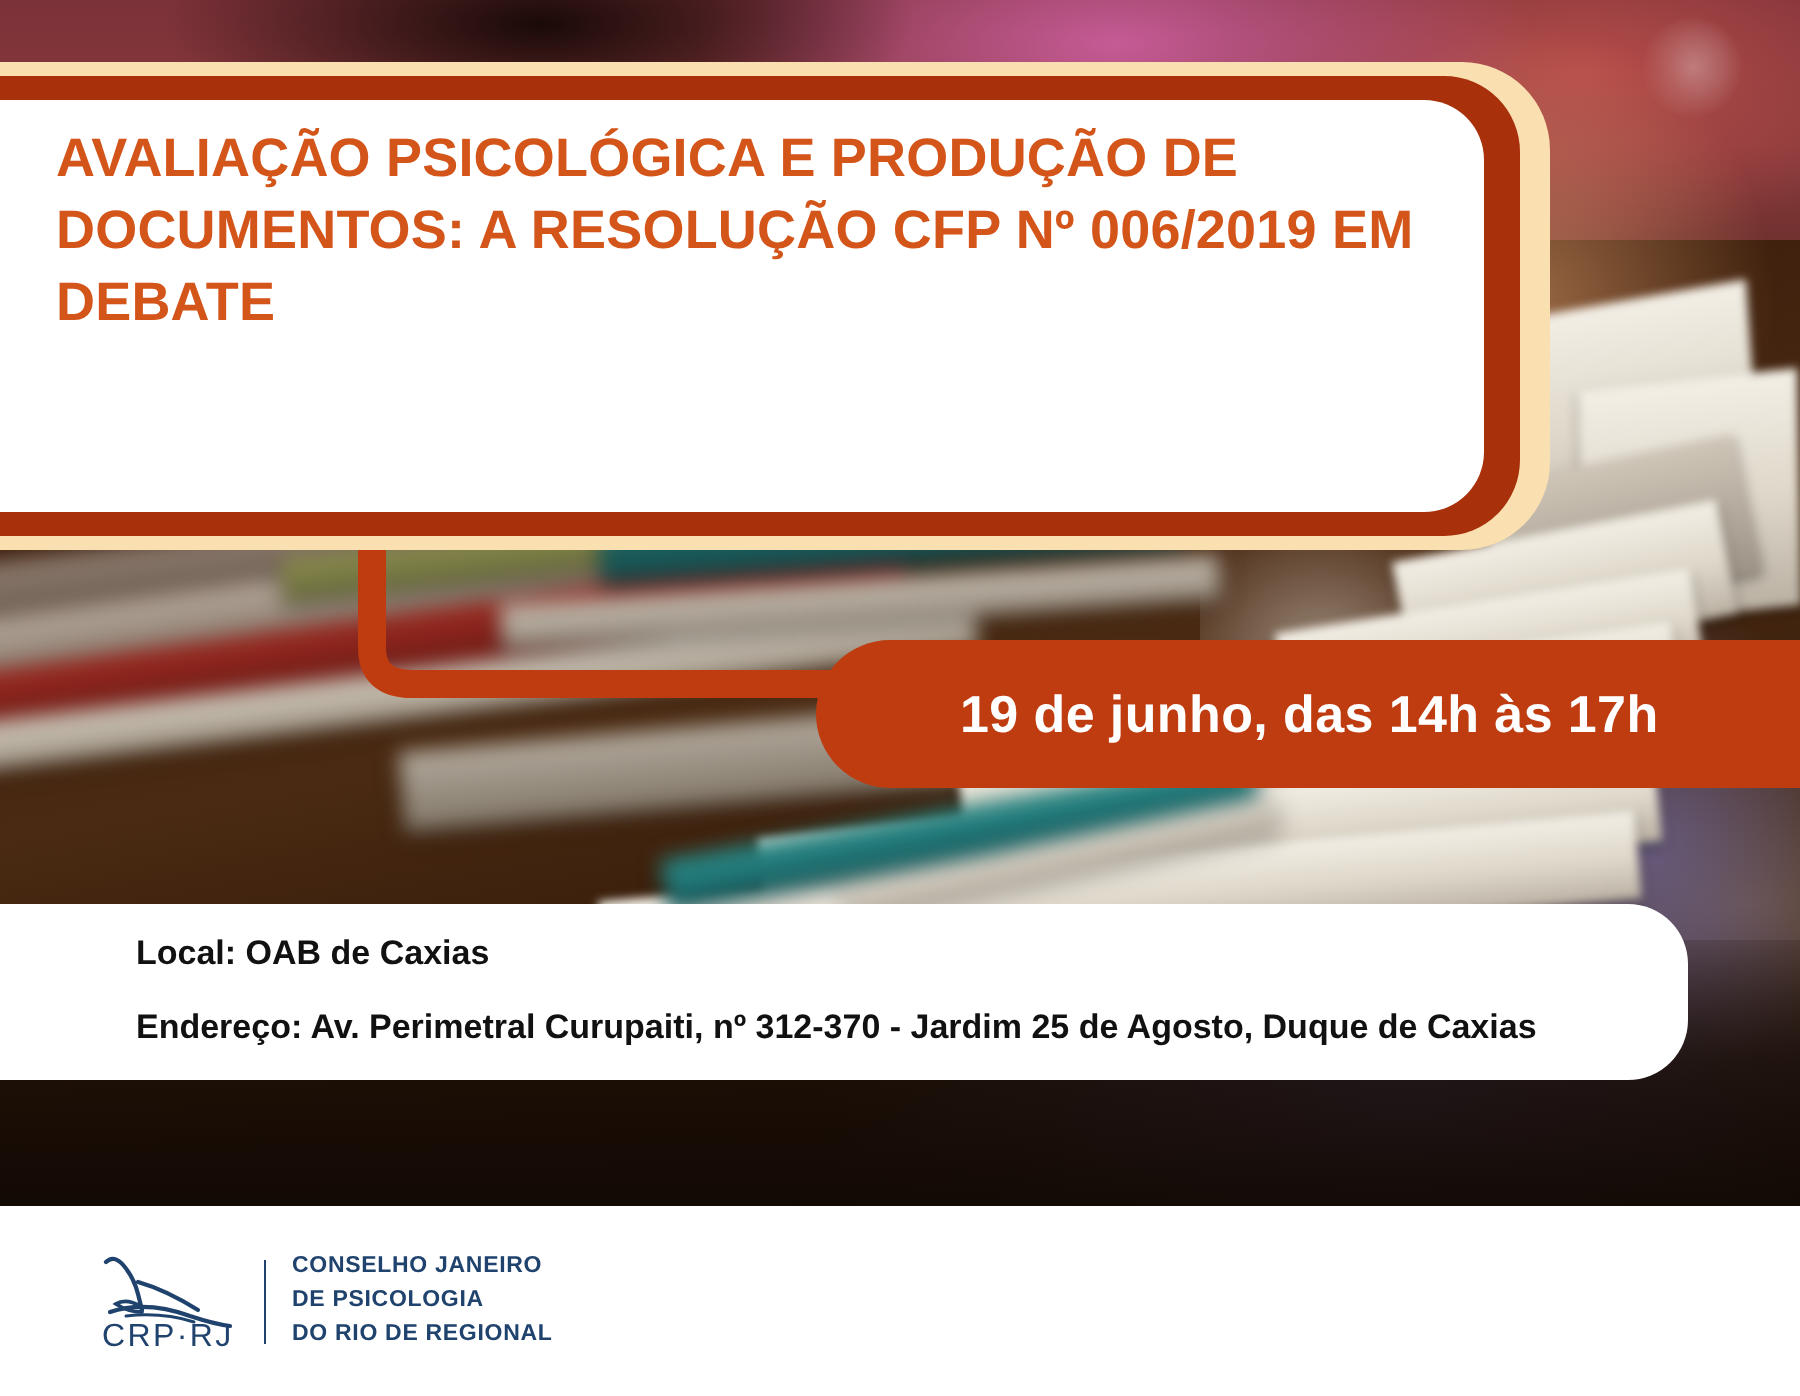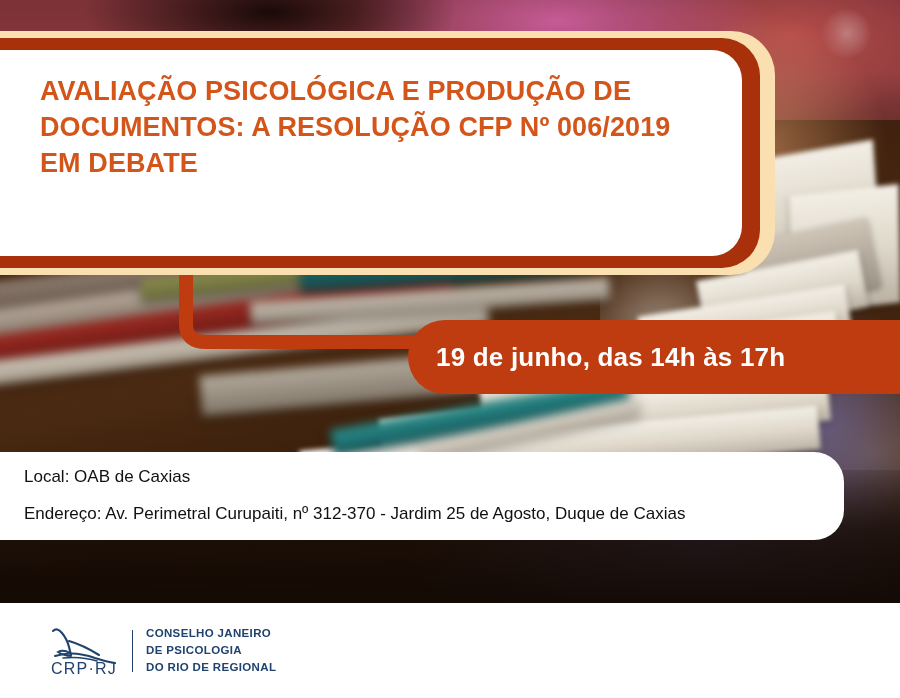--- a/index.html
+++ b/index.html
@@ -120,21 +120,21 @@
     padding-right: 60px;
     margin: 0 0 12px 0;
     line-height: 1.1;
   }
   .heading-main {
     color: #d4551a;
     font-size: 27px;
     font-weight: bold;
     letter-spacing: 0.1px;
     line-height: 1.33;
-    margin: 12px;
+    margin: 0;
     text-align: left;
   }
 
   
   .connector {
     position: absolute;
     left: 176px;
     top: 262px;
     width: 280px;
     height: 96px;
@@ -152,43 +152,45 @@
     display: flex;
     align-items: center;
   }
   .date-text {
     color: #ffffff;
     font-size: 26px;
     font-weight: bold;
     padding-left: 28px;
     letter-spacing: 0.2px;
     white-space: nowrap;
+    margin-left: 44px;
   }
 
   
   .info-box {
     position: absolute;
     left: -30px;
     top: 452px;
     width: 874px;
     height: 88px;
     background: #ffffff;
     border-radius: 0 30px 30px 0;
     display: flex;
     flex-direction: column;
     justify-content: center;
     padding-left: 54px;
     box-sizing: border-box;
   }
   .info-line {
     color: #111111;
     font-size: 17px;
-    font-weight: normal;
+    font-weight: bold;
     line-height: 1.1;
     white-space: nowrap;
+    margin-left: 44px;
   }
   .info-line + .info-line { margin-top: 18px; }
 
   
   .footer {
     position: absolute;
     left: 0;
     top: 603px;
     width: 900px;
     height: 95px;

